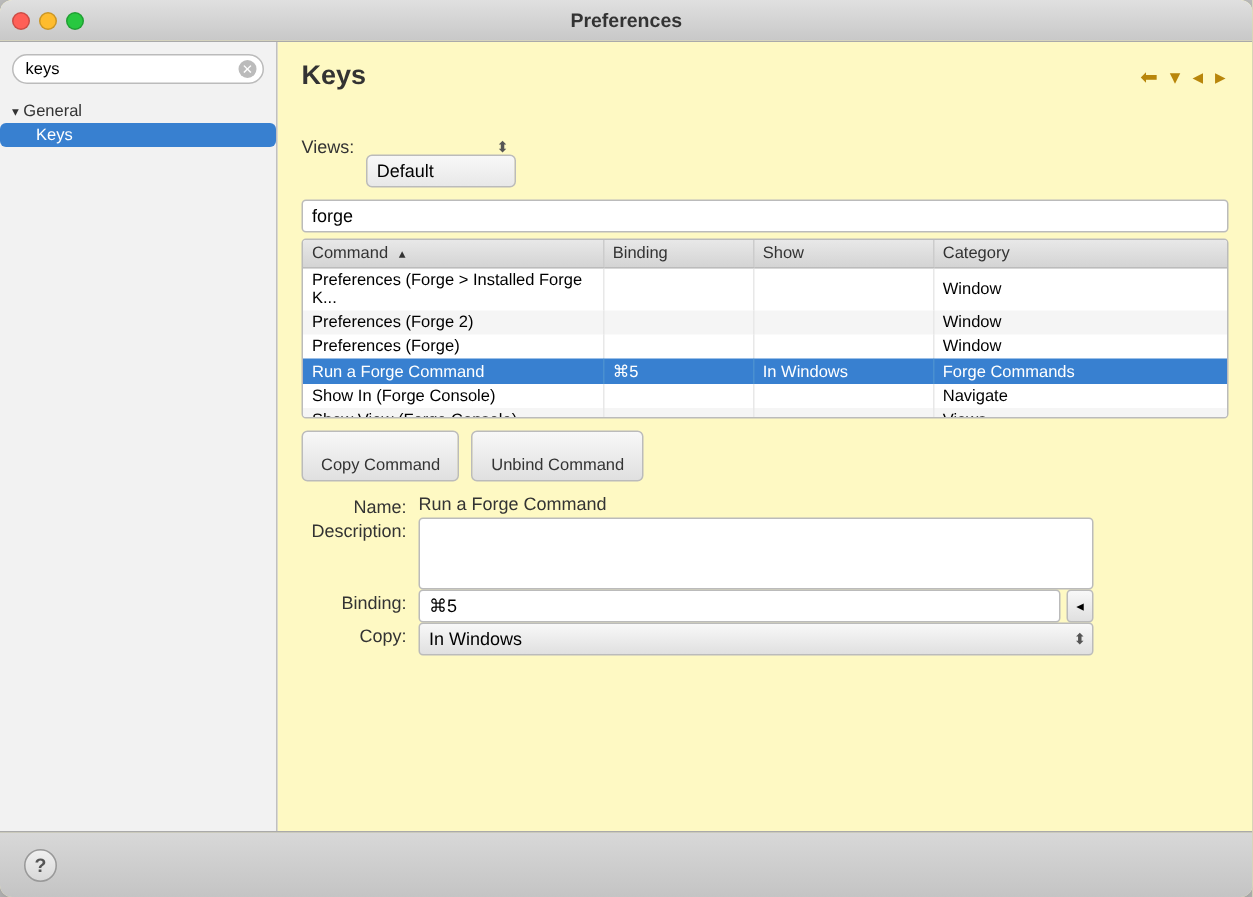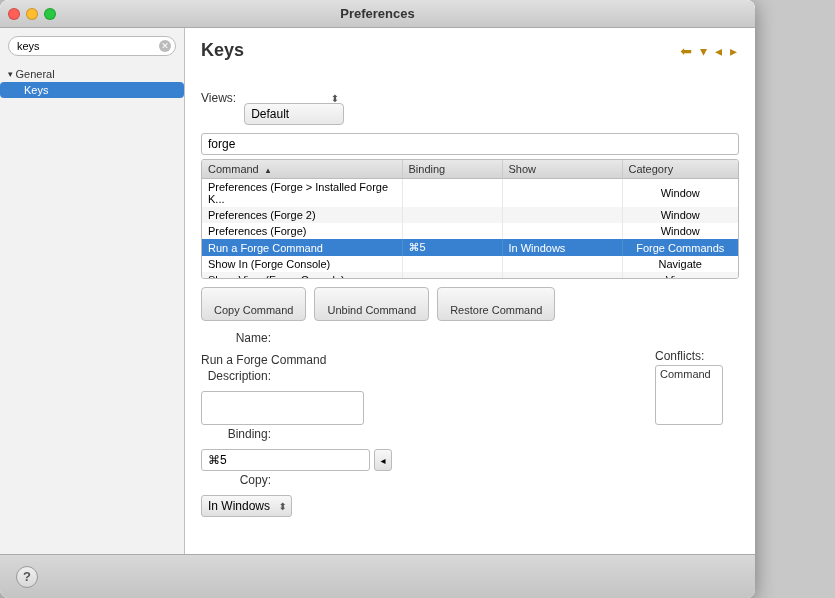--- a/index.html
+++ b/index.html
@@ -5,23 +5,23 @@
     * { box-sizing: border-box; margin: 0; padding: 0; }
     body {
       font-family: -apple-system, 'Lucida Grande', Arial, sans-serif;
       font-size: 12px;
       background: #c8c8c8;
       width: 835px;
       height: 598px;
       overflow: hidden;
     }
     .window {
-      width: 755px;
+      width: 835px;
       height: 598px;
-      background: #ffffff;
+      background: #fef9c3;
       border-radius: 8px;
       box-shadow: 0 4px 20px rgba(0,0,0,0.4);
       display: flex;
       flex-direction: column;
       overflow: hidden;
     }
     .titlebar {
       height: 28px;
       background: linear-gradient(to bottom, #e0e0e0, #c8c8c8);
       border-bottom: 1px solid #aaa;
@@ -235,21 +235,21 @@
       background: #f5f5f5;
     }
     .table tbody tr.selected {
       background: #3880d0;
       color: white;
     }
     .table tbody td {
       padding: 2px 6px;
       border-right: 1px solid #e8e8e8;
     }
-    .table tbody td:last-child { border-right: none; text-align: center; }
+    .table tbody td:last-child { border-right: none; }
     .table tbody tr.selected td { border-right-color: #4a90d0; }
     .col-command { width: 200px; }
     .col-binding { width: 100px; }
     .col-when { width: 120px; }
     .col-category { width: auto; }
     .sort-arrow {
       margin-left: 4px;
       font-size: 9px;
     }
     .buttons-row {
@@ -265,21 +265,20 @@
       background: linear-gradient(to bottom, #f8f8f8, #e0e0e0);
       font-size: 11px;
       color: #333;
       cursor: pointer;
       white-space: nowrap;
     }
     .detail-row {
       display: flex;
       align-items: flex-start;
       gap: 8px;
-      flex-direction: column;
     }
     .detail-label {
       font-size: 12px;
       color: #333;
       min-width: 70px;
       text-align: right;
       padding-top: 2px;
       flex-shrink: 0;
     }
     .detail-value {
@@ -527,21 +526,20 @@
               <td>Views</td>
             </tr>
 
           </tbody>
         </table>
       </div>
 
       <div class="buttons-row">
         <button class="mac-button">Copy Command</button>
         <button class="mac-button">Unbind Command</button>
-        <button class="mac-button">Restore Command</button>
       </div>
 
       <div class="details-relative">
         <div class="details-inner">
 
           <div class="detail-row">
             <span class="detail-label">Name:</span>
             <span class="detail-value">Run a Forge Command</span>
           </div>
 
@@ -564,26 +562,20 @@
               <select class="when-select" style="width:100%">
                 <option>In Windows</option>
                 <option>Always</option>
                 <option>In Dialogs</option>
               </select>
               <span class="select-arrow">⬍</span>
             </div>
           </div>
         </div>
 
-        <div class="conflicts-section" style="top: 20px;">
-          <span class="conflicts-label">Conflicts:</span>
-          <div class="conflicts-box">
-            <span>Command</span>
-          </div>
-        </div>
       </div>
     </div>
   </div>
 
   <div class="bottom-bar">
     <button class="help-button">?</button>
   </div>
 </div>
 
 </body></html>

